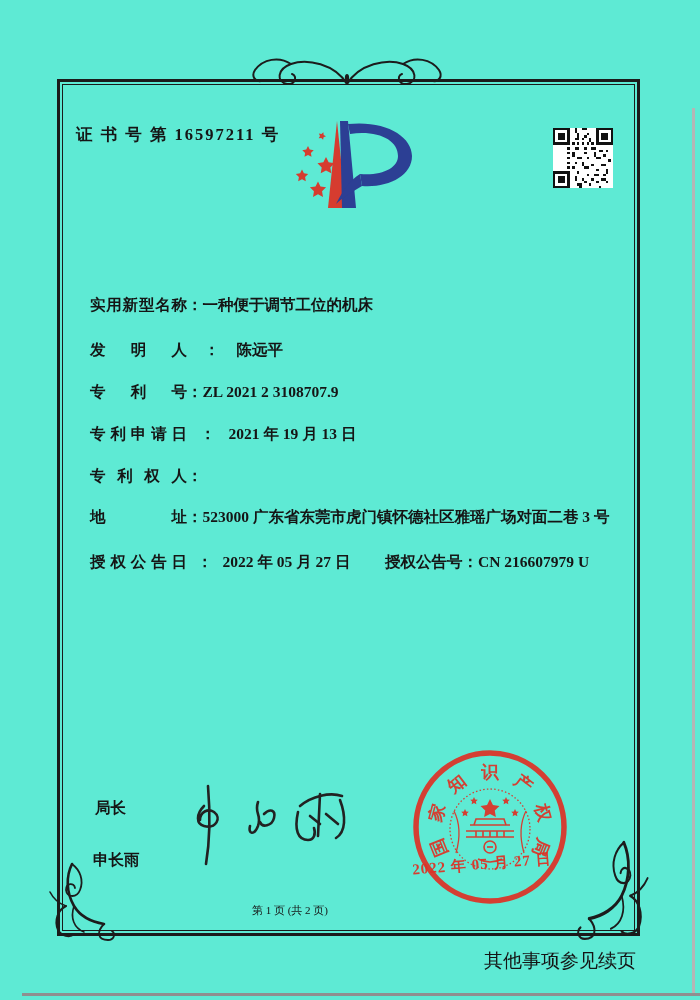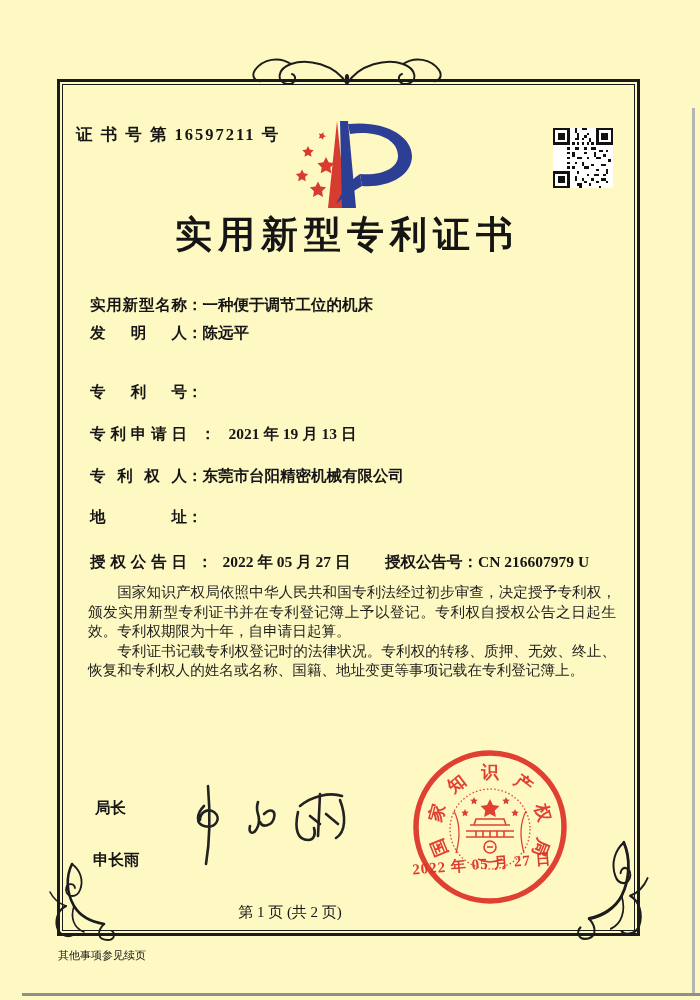--- a/index.html
+++ b/index.html
@@ -1,16 +1,16 @@
 <!DOCTYPE html>
 <html><head>
 <meta charset="utf-8">
 <style>
   html,body{margin:0;padding:0;background:#e9e9e9;}
-  #page{position:relative;width:700px;height:1000px;background:#fef9c3;overflow:hidden;
+  #page{position:relative;width:700px;height:1000px;background:#5eead4;overflow:hidden;
         font-family:"Liberation Serif","DejaVu Serif",serif;color:#151515;}
   .abs{position:absolute;}
 
   
   .frame{position:absolute;left:57px;top:79px;width:577px;height:851px;border:3px solid #1b1b1b;}
   .frame::after{content:'';position:absolute;inset:2px;border:1px solid #1b1b1b;}
 
   
   .scan-right{position:absolute;left:692px;top:108px;width:3px;height:888px;background:#b5b5b5;}
   .scan-bottom{position:absolute;left:22px;top:993px;width:678px;height:3px;background:#8f8f8f;}
@@ -28,22 +28,22 @@
 
   .grant2{position:absolute;left:385px;display:flex;font-size:15.5px;font-weight:bold;line-height:21px;}
 
   .paras{position:absolute;left:88px;top:583px;width:528px;font-size:14.6px;line-height:19.5px;
          text-align:justify;color:#1d1d1d;}
   .paras p{margin:0;text-indent:2em;}
 
   .sig-title{left:95px;top:798px;font-size:15.5px;font-weight:bold;text-align:right;}
   .sig-name{left:93px;top:850px;font-size:15.5px;font-weight:bold;}
 
-  .footer-page{left:58px;width:464px;top:903px;text-align:center;font-size:15px;}
-  .footer-note{left:58px;width:578px;top:948px;text-align:left;font-size:11px;}
+  .footer-page{left:58px;width:464px;top:903px;text-align:center;font-size:11px;}
+  .footer-note{left:58px;width:578px;top:948px;text-align:right;font-size:19px;}
 
   .seal-date{left:412px;top:853px;width:190px;font-size:15px;font-weight:bold;color:#dd3327;
              letter-spacing:1px;transform:rotate(-4.5deg);opacity:.95;}
   .mirror{transform:scaleX(-1);}
   svg{display:block;}
 </style>
 </head>
 <body>
 
 <div id="page">
@@ -165,66 +165,62 @@
       <rect x="13" y="22" width="1" height="1"></rect>
         <rect x="18" y="22" width="1" height="1"></rect>
         <rect x="22" y="22" width="1" height="1"></rect>
       <rect x="10" y="23" width="2" height="1"></rect>
         <rect x="15" y="23" width="1" height="1"></rect>
         <rect x="19" y="24" width="1" height="1"></rect>
         <rect x="11" y="24" width="1" height="1"></rect>
     </g>
   </svg>
 
-  <div class="abs title">实用新型专利证书</div>
 
   <div class="frow" style="top:294px;">
     <span class="flab">实用新型名称</span>
       <span class="fcol">：</span>
     <span class="fval">一种便于调节工位的机床</span>
   </div>
-  <div class="frow" style="top:322px;">
+  <div class="frow" style="top:339px;gap:17px;">
     <span class="flab">发　明　人</span>
       <span class="fcol">：</span>
     <span class="fval">陈远平</span>
   </div>
   <div class="frow" style="top:381px;">
     <span class="flab">专　利　号</span>
       <span class="fcol">：</span>
+    <span class="fval">ZL 2021 2 3108707.9</span>
   </div>
   <div class="frow" style="top:423px;gap:13px;">
     <span class="flab">专利申请日</span>
       <span class="fcol">：</span>
     <span class="fval">2021 年 19 月 13 日</span>
   </div>
   <div class="frow" style="top:465px;">
     <span class="flab">专 利 权 人</span>
       <span class="fcol">：</span>
-    <span class="fval">东莞市台阳精密机械有限公司</span>
   </div>
   <div class="frow" style="top:506px;">
     <span class="flab">地　　　址</span>
       <span class="fcol">：</span>
+    <span class="fval w-addr">523000 广东省东莞市虎门镇怀德社区雅瑶广场对面二巷 3 号</span>
   </div>
 
   <div class="frow" style="top:551px;gap:10px;">
     <span class="flab">授权公告日</span>
       <span class="fcol">：</span>
     <span class="fval">2022 年 05 月 27 日</span>
   </div>
   <div class="grant2" style="top:551px;justify-content:flex-end;">
     <span>授权公告号</span>
       <span class="fcol">：</span>
     <span class="fval">CN 216607979 U</span>
   </div>
 
-  <div class="paras">
-    <p>国家知识产权局依照中华人民共和国专利法经过初步审查，决定授予专利权，颁发实用新型专利证书并在专利登记簿上予以登记。专利权自授权公告之日起生效。专利权期限为十年，自申请日起算。</p>
-    <p>专利证书记载专利权登记时的法律状况。专利权的转移、质押、无效、终止、恢复和专利权人的姓名或名称、国籍、地址变更等事项记载在专利登记簿上。</p>
-  </div>
 
   <div class="abs sig-title">局长</div>
   <div class="abs sig-name">申长雨</div>
   <svg class="abs" style="left:172px;top:780px;" width="200" height="88" viewBox="0 0 200 88">
     <g stroke="#222" fill="none" stroke-width="2.6" stroke-linecap="round">
       <path d="M32,26 C24,34 24,44 32,46 C44,49 50,38 42,32 C36,28 28,32 28,40"></path>
       <path d="M36,6 C38,30 38,60 34,84"></path>
       <path d="M86,22 C82,34 90,34 86,46 C82,56 76,54 78,46"></path>
       <path d="M92,34 C98,28 104,30 102,38 C100,46 90,48 88,42"></path>
       <path d="M128,26 C140,16 158,12 170,16"></path>

